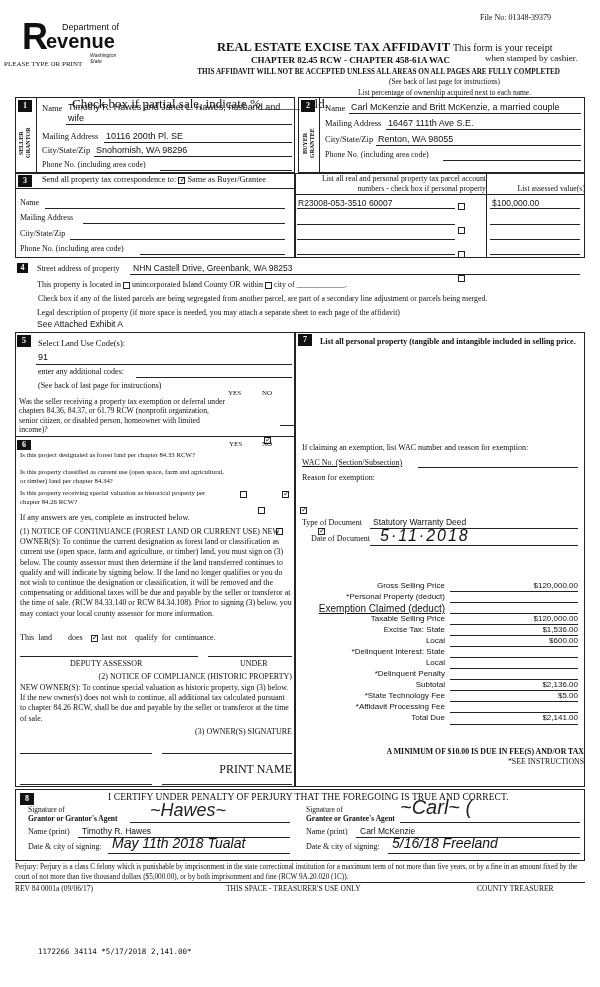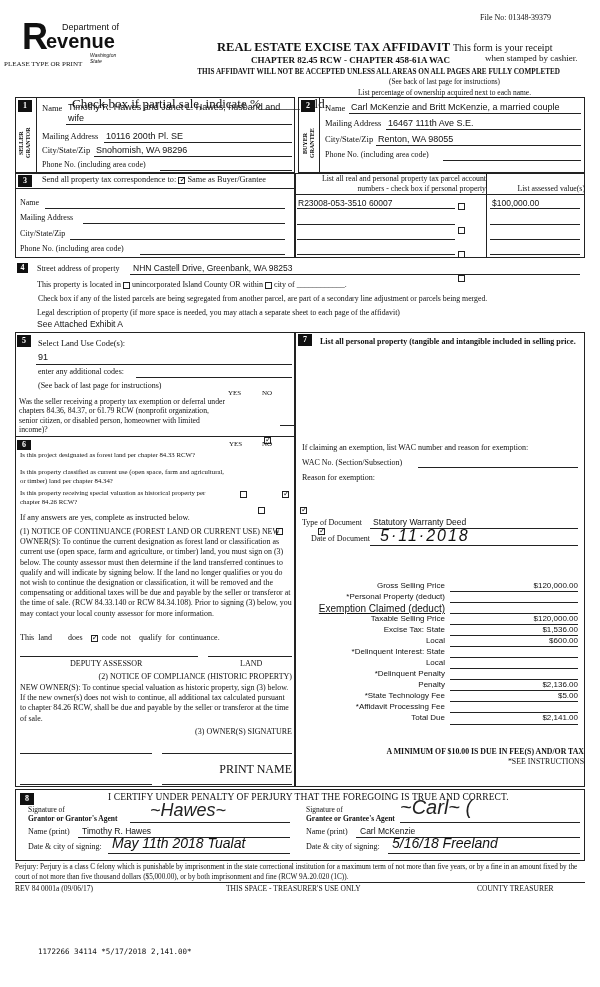--- a/index.html
+++ b/index.html
@@ -188,46 +188,46 @@
 <span class="cb abs" style="left:231px;top:490px;"></span>
 <span class="cb checked abs" style="left:264px;top:490px;"></span>
 
 <div class="abs" style="left:20px;top:513px;font-size:8px;">If any answers are yes, complete as instructed below.</div>
 <div class="abs" style="left:20px;top:527px;width:272px;font-size:7.9px;line-height:10.2px;text-align:left;">(1) NOTICE OF CONTINUANCE (FOREST LAND OR CURRENT USE) NEW OWNER(S):  To continue the current designation as forest land or classification as current use (open space, farm and agriculture, or timber) land, you must sign on (3) below.  The county assessor must then determine if the land transferred continues to qualify and will indicate by signing below. If the land no longer qualifies or you do not wish to continue the designation or classification, it will be removed and the compensating or additional taxes will be due and payable by the seller or transferor at the time of sale.  (RCW 84.33.140 or RCW 84.34.108).  Prior to signing (3) below, you may contact your local county assessor for more information.</div>
 
 <div class="abs" style="left:20px;top:633px;font-size:8px;word-spacing:2px;">
   <span>This land</span>&nbsp;&nbsp;&nbsp;
   <span>does</span>&nbsp;
   <span class="cb checked"></span>
-  <span>code not</span>&nbsp;
+  <span>last not</span>&nbsp;
   <span>qualify for continuance.</span>
 </div>
 
 <div class="line" style="left:20px;top:656px;width:178px;"></div>
 <div class="line" style="left:208px;top:656px;width:84px;"></div>
 <div class="abs" style="left:70px;top:659px;font-size:8px;">DEPUTY ASSESSOR</div>
-<div class="abs" style="left:240px;top:659px;font-size:8px;">LAND</div>
+<div class="abs" style="left:240px;top:659px;font-size:8px;">UNDER</div>
 <div class="abs center" style="left:20px;top:672px;width:272px;padding-left:40px;font-size:8px;">(2) NOTICE OF COMPLIANCE (HISTORIC PROPERTY)</div>
 <div class="abs" style="left:20px;top:683px;width:272px;font-size:7.9px;line-height:10.2px;">NEW OWNER(S):  To continue special valuation as historic property, sign (3) below.  If the new owner(s) does not wish to continue, all additional tax calculated pursuant to chapter 84.26 RCW, shall be due and payable by the seller or transferor at the time of sale.</div>
 <div class="abs center" style="left:20px;top:727px;width:272px;font-size:8px;">(3) OWNER(S) SIGNATURE</div>
 <div class="line" style="left:20px;top:753px;width:132px;"></div>
 <div class="line" style="left:162px;top:753px;width:130px;"></div>
 <div class="abs center" style="left:20px;top:762px;width:272px;font-size:12px;">PRINT NAME</div>
 <div class="line" style="left:20px;top:784px;width:132px;"></div>
 <div class="line" style="left:162px;top:784px;width:130px;"></div>
 
 
 <div class="box" style="left:295px;top:332px;width:290px;height:455px;border-left-width:1px;"></div>
 <div class="num" style="left:298px;top:334px;">7</div>
 <div class="abs" style="left:320px;top:337px;width:260px;font-size:8px;line-height:10px;font-weight:bold;">List all personal property (tangible and intangible included in selling price.</div>
 <div class="abs" style="left:320px;top:360px;width:260px;height:62px;"></div>
 <div class="line" style="left:280px;top:425px;width:16px;"></div>
 
 <div class="abs" style="left:302px;top:443px;font-size:8px;">If claiming an exemption, list WAC number and reason for exemption:</div>
-<div class="abs" style="left:302px;top:458px;font-size:8px;">WAC No. (Section/Subsection)</div>
+<div class="abs" style="left:302px;top:458px;font-size:8px;text-decoration:underline;">WAC No. (Section/Subsection)</div>
 <div class="line" style="left:418px;top:467px;width:160px;"></div>
 <div class="abs" style="left:302px;top:473px;font-size:8px;">Reason for exemption:</div>
 <div class="abs" style="left:302px;top:485px;width:276px;height:30px;"></div>
 
 <div class="abs" style="left:302px;top:518px;font-size:8px;">Type of Document</div>
 <div class="abs fill" style="left:373px;top:517px;font-size:8.5px;">Statutory Warranty Deed</div>
 <div class="line" style="left:370px;top:528px;width:208px;"></div>
 <div class="abs" style="left:302px;top:534px;font-size:8px;margin-left:9px;">Date of Document</div>
 <div class="abs hand" style="left:380px;top:527px;font-size:16px;letter-spacing:2px;">5·11·2018</div>
 <div class="line" style="left:370px;top:545px;width:208px;"></div>
@@ -254,21 +254,21 @@
 
   <div class="abs right" style="left:-10px;top:66px;width:135px;font-size:8px;">*Delinquent Interest:  State</div>
   <div class="abs right" style="left:130px;top:66px;width:128px;font-size:8px;border-bottom:1px solid #222;height:11px;"></div>
 
   <div class="abs right" style="left:0;top:77px;width:125px;font-size:8px;">Local</div>
   <div class="abs right" style="left:130px;top:77px;width:128px;font-size:8px;border-bottom:1px solid #222;height:11px;"></div>
 
   <div class="abs right" style="left:0;top:88px;width:125px;font-size:8px;">*Delinquent Penalty</div>
   <div class="abs right" style="left:130px;top:88px;width:128px;font-size:8px;border-bottom:1px solid #222;height:11px;"></div>
 
-  <div class="abs right" style="left:0;top:99px;width:125px;font-size:8px;">Penalty</div>
+  <div class="abs right" style="left:0;top:99px;width:125px;font-size:8px;">Subtotal</div>
   <div class="abs right" style="left:130px;top:99px;width:128px;font-size:8px;border-bottom:1px solid #222;height:11px;">$2,136.00</div>
 
   <div class="abs right" style="left:0;top:110px;width:125px;font-size:8px;">*State Technology Fee</div>
   <div class="abs right" style="left:130px;top:110px;width:128px;font-size:8px;border-bottom:1px solid #222;height:11px;">$5.00</div>
 
   <div class="abs right" style="left:-10px;top:121px;width:135px;font-size:8px;">*Affidavit Processing Fee</div>
   <div class="abs right" style="left:130px;top:121px;width:128px;font-size:8px;border-bottom:1px solid #222;height:11px;"></div>
 
   <div class="abs right" style="left:0;top:132px;width:125px;font-size:8px;">Total Due</div>
   <div class="abs right" style="left:130px;top:132px;width:128px;font-size:8px;border-bottom:1.5px solid #222;height:12px;">$2,141.00</div>

